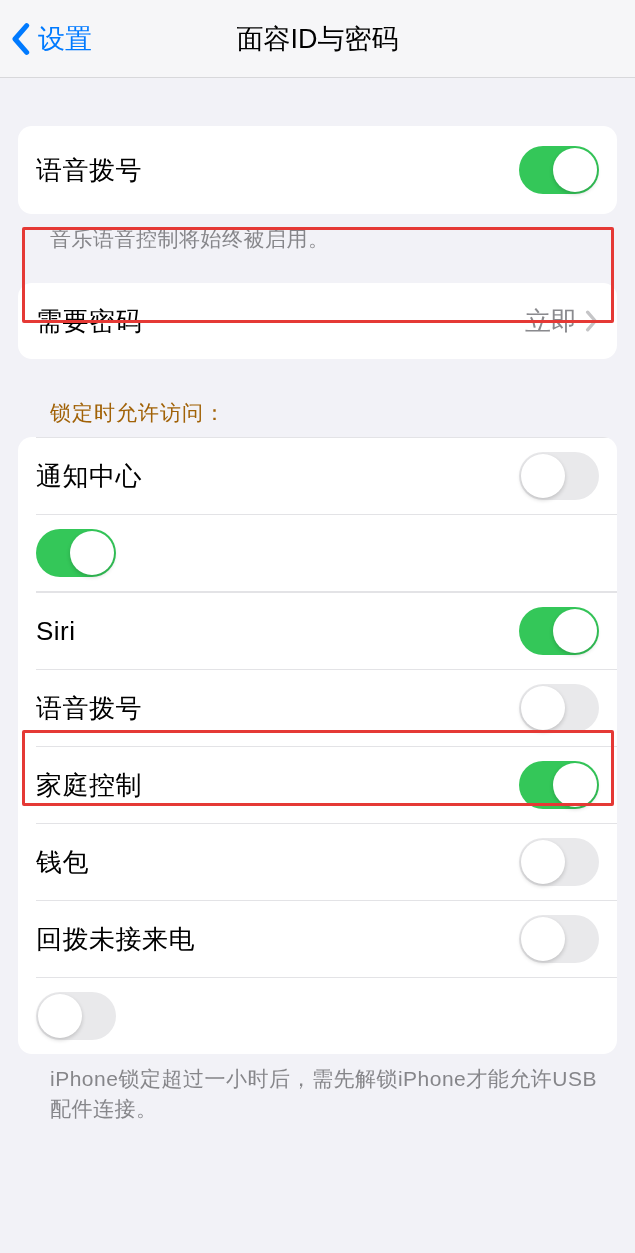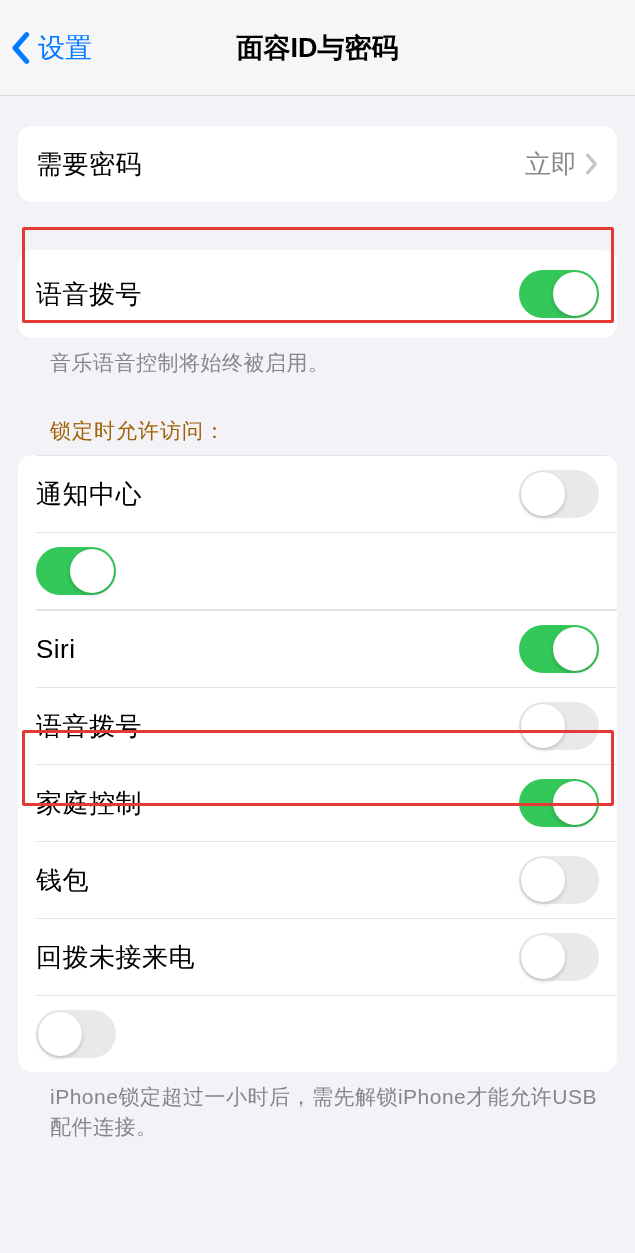--- a/index.html
+++ b/index.html
@@ -11,21 +11,21 @@
     body {
       font-family: -apple-system, "PingFang SC", "Helvetica Neue", sans-serif;
       background: #f2f2f7;
       width: 635px;
       height: 1253px;
       overflow: hidden;
     }
     .header {
       display: flex;
       align-items: center;
-      height: 96px;
+      height: 78px;
       background: #f6f6f8;
       border-bottom: 1px solid #d8d8db;
       position: relative;
     }
     .back-button {
       display: flex;
       align-items: center;
       position: absolute;
       left: 10px;
       color: #007aff;
@@ -33,21 +33,21 @@
     }
     .back-chevron {
       width: 20px;
       height: 34px;
       margin-right: 8px;
     }
     .header-title {
       width: 100%;
       text-align: center;
       font-size: 27px;
-      font-weight: 700;
+      font-weight: 400;
       color: #000;
     }
     .content {
       padding: 0;
     }
     .section {
       margin: 28px 18px 0 18px;
     }
     .section.first {
       margin-top: 30px;
@@ -159,47 +159,47 @@
   <div class="back-button">
     <svg class="back-chevron" viewBox="0 0 12 20">
       <path d="M10 2 L3 10 L10 18" stroke="#007aff" stroke-width="3" fill="none" stroke-linecap="round" stroke-linejoin="round"></path>
     </svg>
     <span>设置</span>
   </div>
   <div class="header-title">面容ID与密码</div>
 </div>
 
 <div class="content">
+
+  <div class="section" style="margin-top:48px;">
+    <div class="section-group">
+      <div class="row" style="min-height:88px;">
+        <span class="row-label">语音拨号</span>
+        <div class="toggle on">
+          <div class="toggle-knob"></div>
+        </div>
+      </div>
+    </div>
+    <div class="footer-text">音乐语音控制将始终被启用。</div>
+  </div>
 
   <div class="section first">
     <div class="section-group">
       <div class="row">
         <span class="row-label">需要密码</span>
         <div class="row-right">
           <span class="row-value">立即</span>
           <svg class="chevron-right" viewBox="0 0 12 20">
             <path d="M2 2 L9 10 L2 18" stroke="#c5c5c7" stroke-width="3" fill="none" stroke-linecap="round" stroke-linejoin="round"></path>
           </svg>
         </div>
       </div>
     </div>
   </div>
 
-  <div class="section" style="margin-top:48px;">
-    <div class="section-group">
-      <div class="row" style="min-height:88px;">
-        <span class="row-label">语音拨号</span>
-        <div class="toggle on">
-          <div class="toggle-knob"></div>
-        </div>
-      </div>
-    </div>
-    <div class="footer-text">音乐语音控制将始终被启用。</div>
-  </div>
-
   <div class="section lock-section">
     <div class="section-header">锁定时允许访问：</div>
     <div class="section-group" id="locked-list">
         <div class="divider"></div>
         <div class="row">
           <span class="row-label">通知中心</span>
           <div class="toggle off">
             <div class="toggle-knob"></div>
           </div>
         </div>

